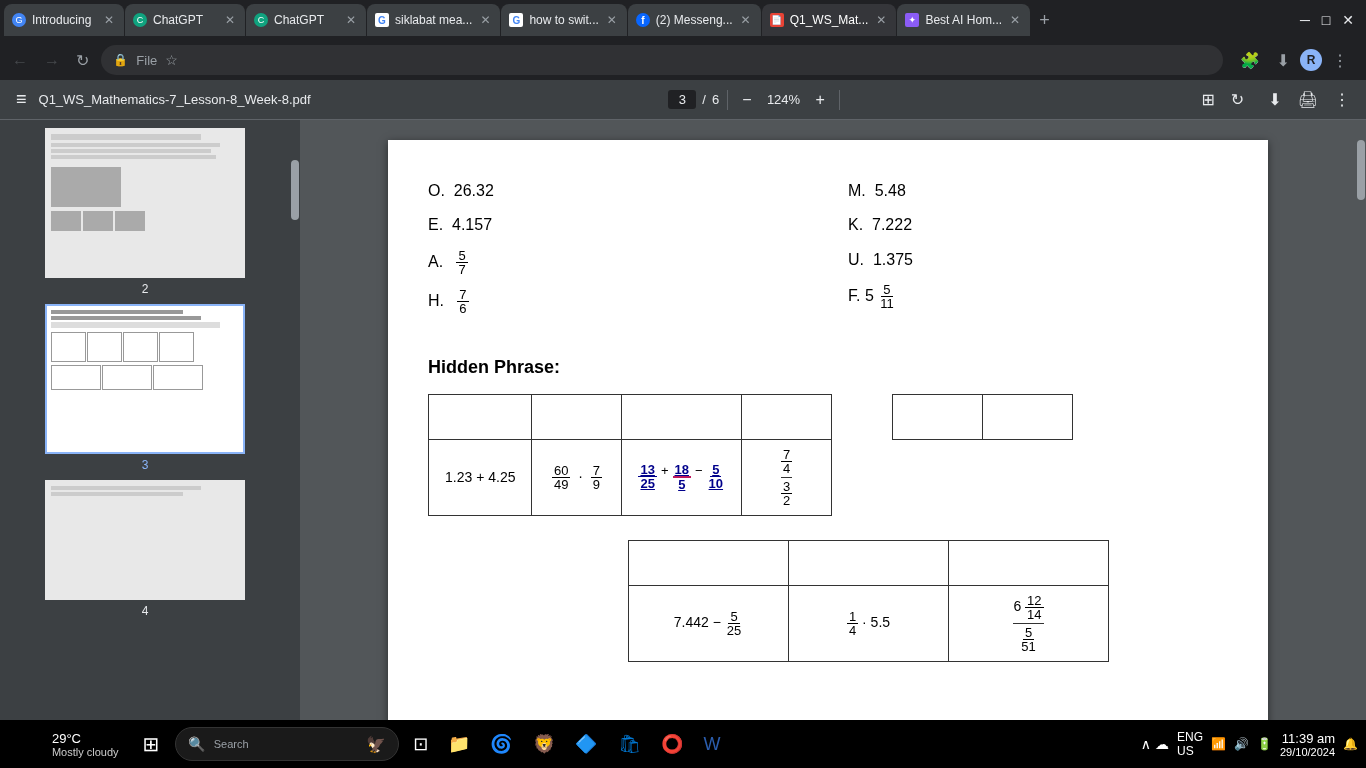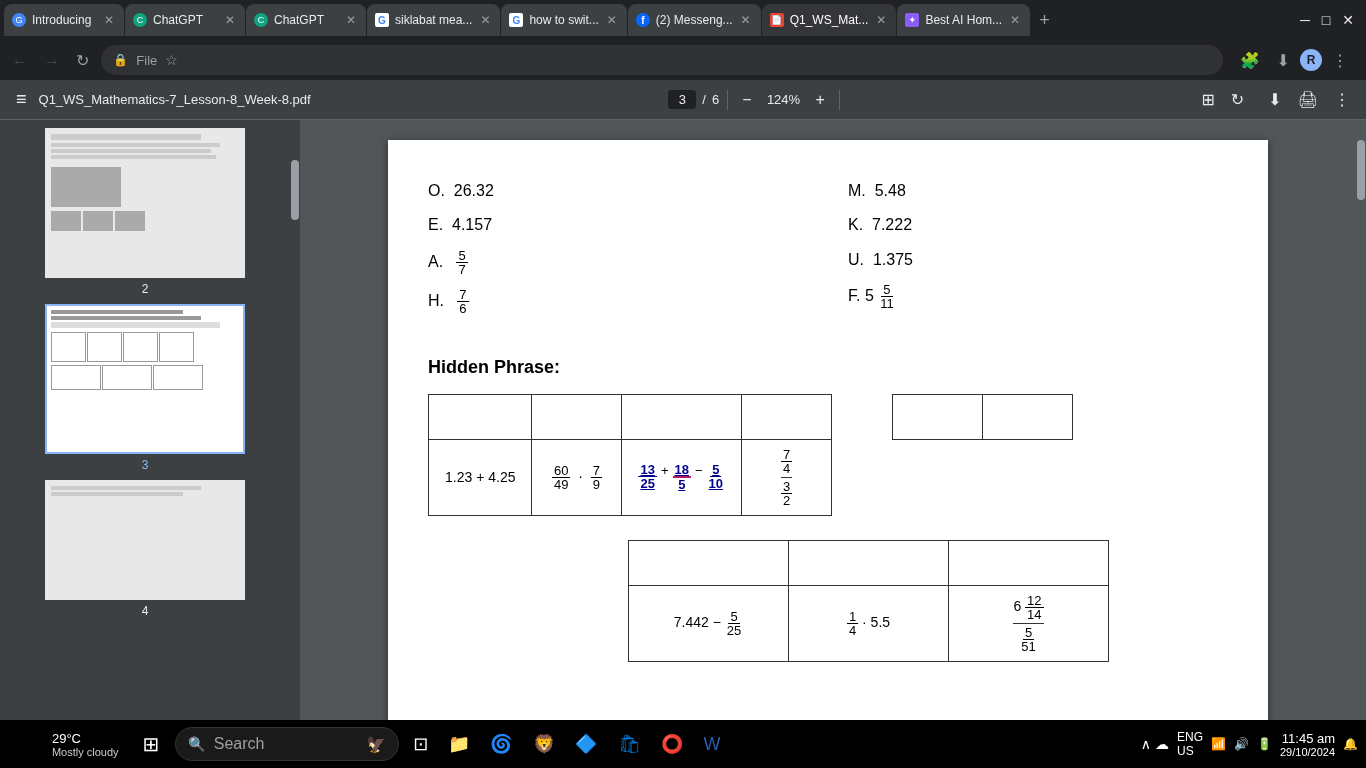--- a/index.html
+++ b/index.html
@@ -109,21 +109,21 @@
       position: fixed; bottom: 0; left: 0; right: 0;
     }
     .weather-temp { color: #fff; font-size: 13px; }
     .weather-desc { color: #ccc; font-size: 11px; }
     .start-btn { font-size: 20px; color: #fff; padding: 4px 8px; cursor: pointer; }
     .search-bar-task {
       display: flex; align-items: center; background: #1a1a1a; border: 1px solid #333;
       border-radius: 20px; height: 34px; padding: 0 12px; gap: 8px; width: 224px;
     }
     .search-bar-task .search-icon { color: #9aa0a6; font-size: 14px; }
-    .search-bar-task .search-text { color: #9aa0a6; font-size: 16px; }
+    .search-bar-task .search-text { color: #9aa0a6; font-size: 11px; }
     .task-icon { font-size: 18px; color: #fff; padding: 4px 6px; cursor: pointer; }
     .sys-tray { margin-left: auto; display: flex; align-items: center; gap: 8px; color: #fff; font-size: 12px; }
     .time-block { display: flex; flex-direction: column; align-items: flex-end; }
     .time-text { font-size: 13px; }
     .date-text { font-size: 11px; }
     .tray-icons { display: flex; gap: 4px; align-items: center; font-size: 14px; }
   </style>
 </head>
 <body>
 
@@ -510,18 +510,18 @@
       <span>☁</span>
     </div>
     <div>
       <div>ENG</div>
       <div>US</div>
     </div>
     <span>📶</span>
     <span>🔊</span>
     <span>🔋</span>
     <div class="time-block">
-      <div class="time-text">11:45 am</div>
+      <div class="time-text">11:39 am</div>
       <div class="date-text">29/10/2024</div>
     </div>
     <span>🔔</span>
   </div>
 </div>
 
 </body></html>

